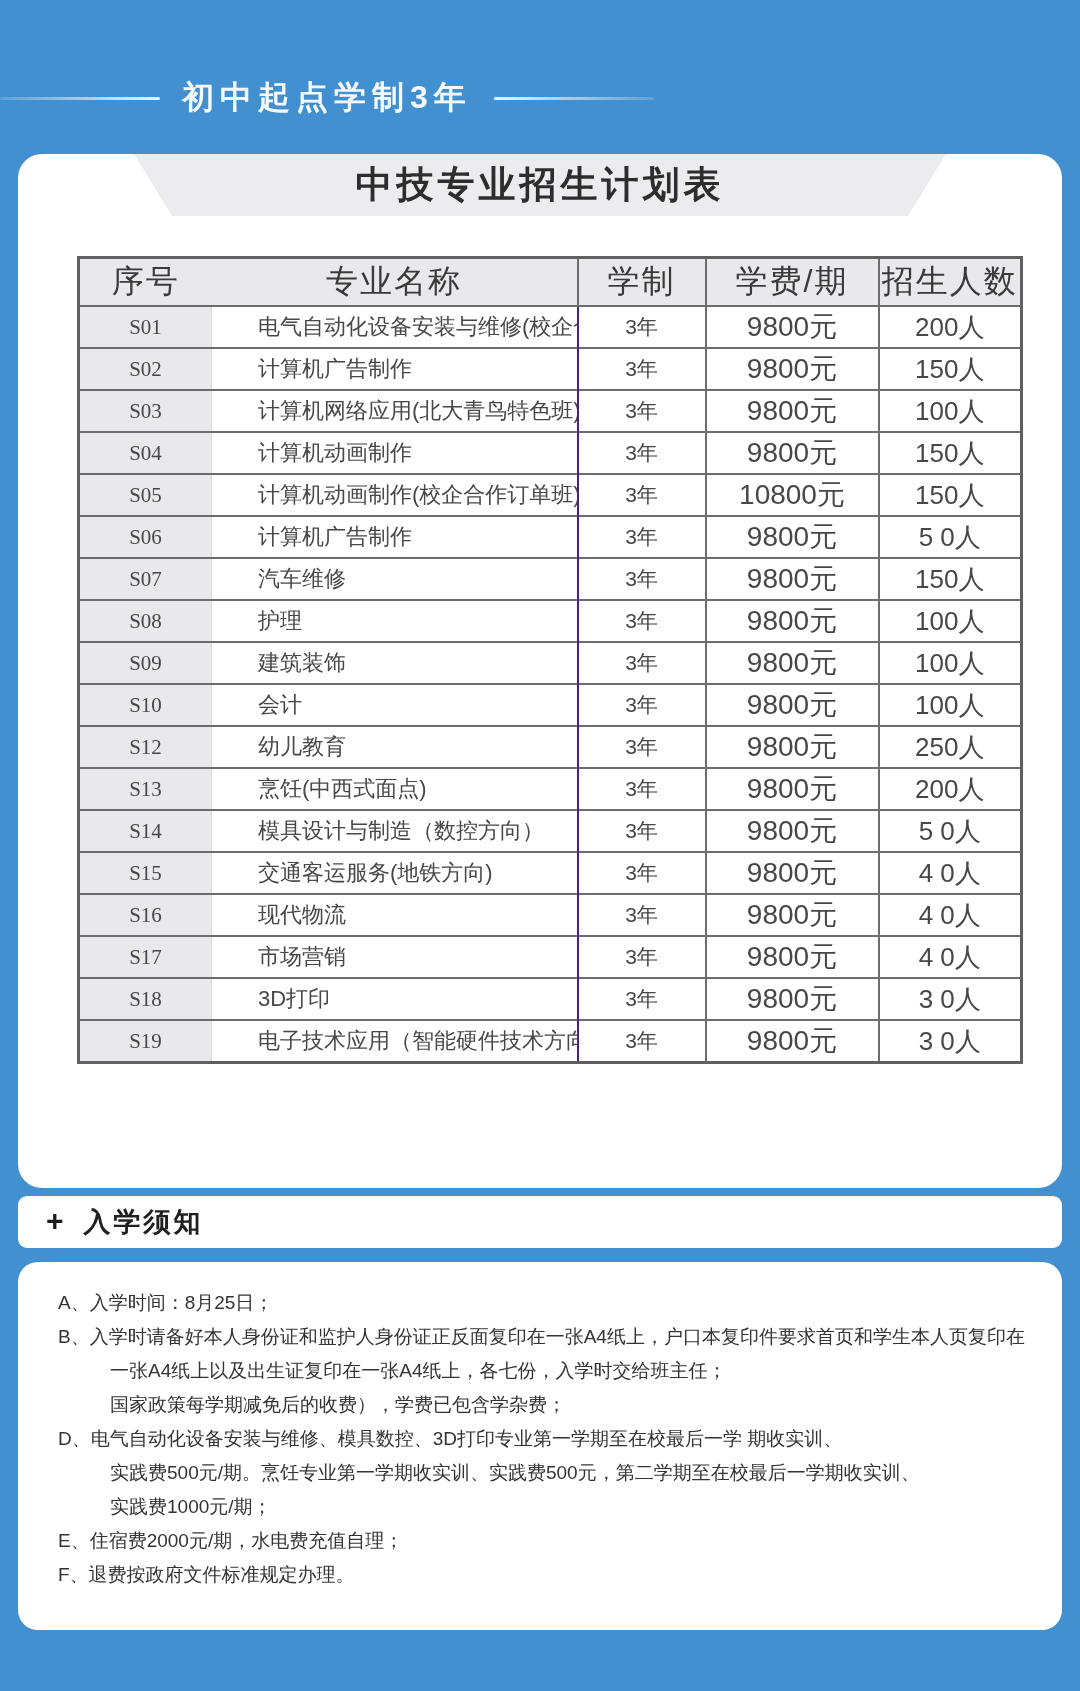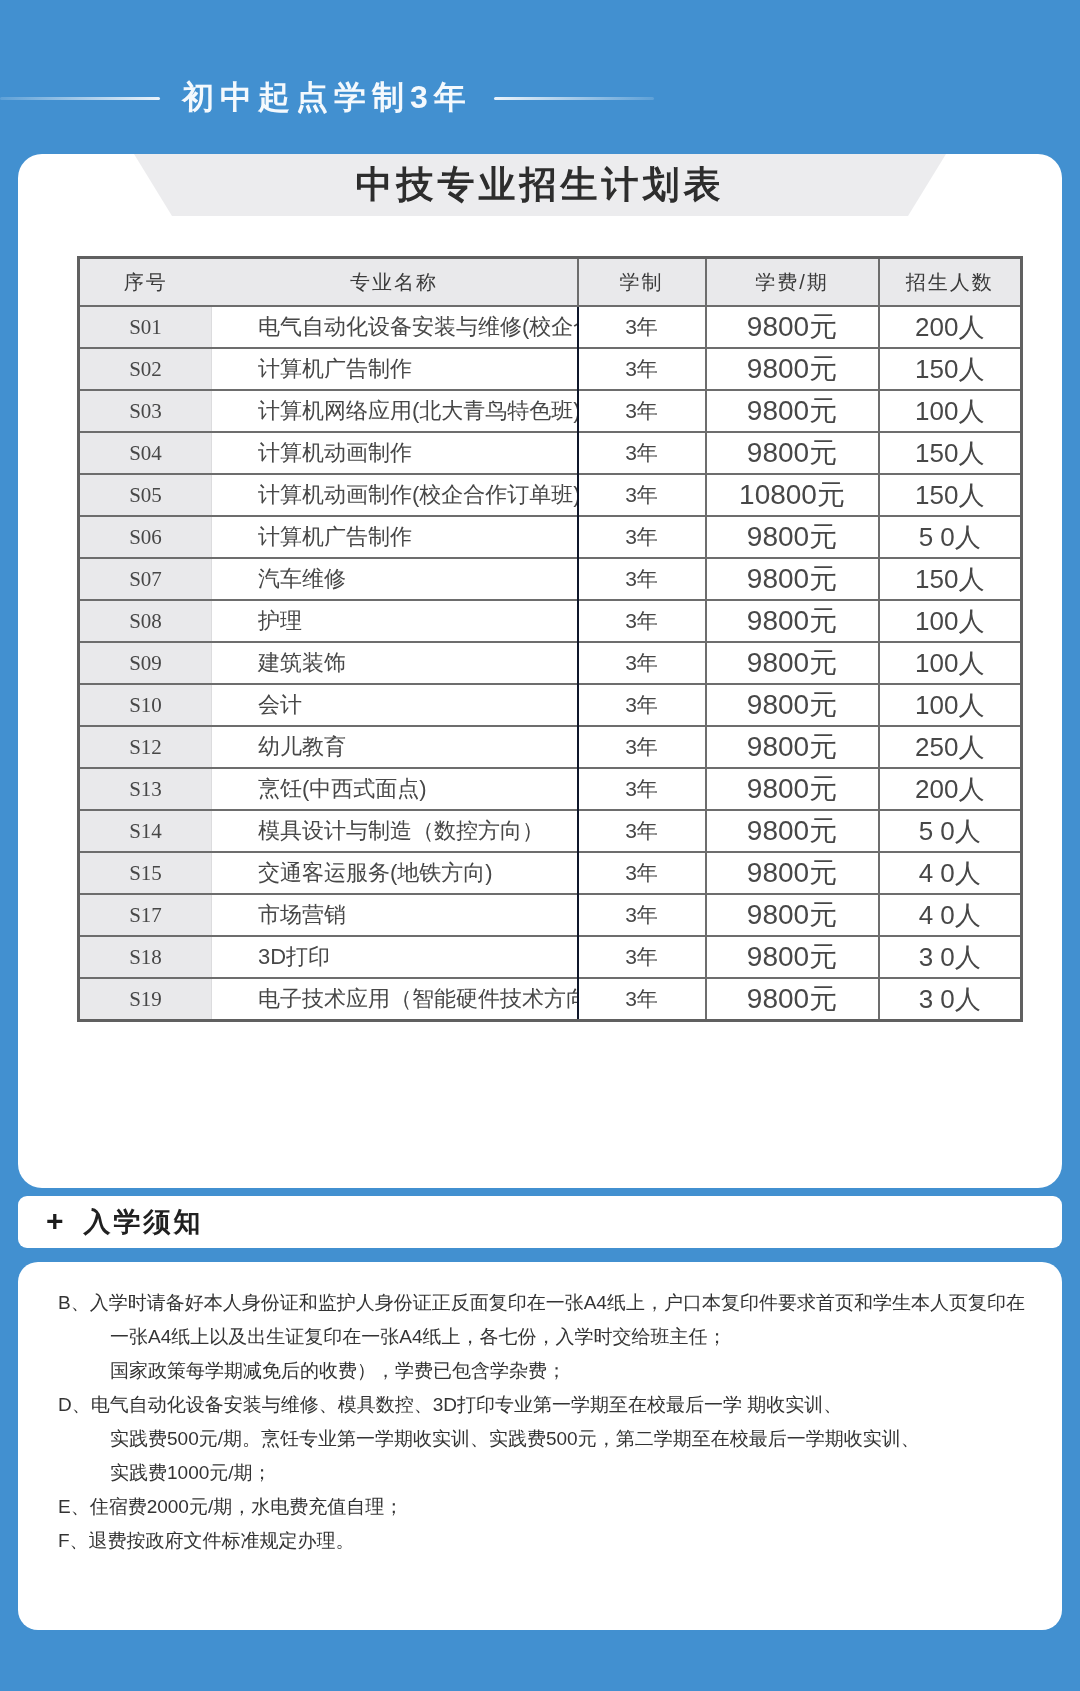--- a/index.html
+++ b/index.html
@@ -39,33 +39,33 @@
   table.plan{
     width:943px;border-collapse:collapse;table-layout:fixed;
     border:3px solid #606060;
   }
   table.plan th, table.plan td{
     border-top:2px solid #6d6d6d;
     overflow:hidden;white-space:nowrap;
   }
   table.plan th{
     background:#E9E9EB;height:44px;
-    font-size:20px;font-weight:normal;color:#3a3a3a;
+    font-size:32px;font-weight:normal;color:#3a3a3a;
     text-align:center;letter-spacing:2px;
   }
   table.plan td{height:38px;color:#474747;}
   td.c-no{
     background:#E9E9EB;text-align:center;
     font-family:"Liberation Serif", serif;font-size:21px;color:#4b4b4b;
     border-right:1px solid #dcdcde;
   }
   td.c-major{
     background:#fff;text-align:left;padding-left:46px;font-size:22px;
   }
-  td.c-dur{ text-align:center;font-size:21px;border-left:2px solid #0f172a;}
+  td.c-dur{ text-align:center;font-size:21px;border-left:2px solid #4c1d95;}
   td.c-fee{ text-align:center;font-size:28px;color:#3e3e3e;border-left:2px solid #6d6d6d;}
   td.c-enr{ text-align:center;font-size:26px;color:#3e3e3e;border-left:2px solid #6d6d6d;}
   th.h-dur, th.h-fee, th.h-enr{border-left:2px solid #6d6d6d;}
 
   
   .notice-bar{
     position:absolute;left:18px;top:1196px;width:1044px;height:52px;
     background:#ffffff;border-radius:9px;
     display:flex;align-items:center;gap:20px;
     padding-left:28px;box-sizing:border-box;
@@ -222,20 +222,27 @@
   </tr>
 
   <tr>
     <td class="c-no">S15</td>
     <td class="c-major">交通客运服务(地铁方向)</td>
     <td class="c-dur">3年</td>
     <td class="c-fee">9800元</td>
     <td class="c-enr">4 0人</td>
   </tr>
 
+  <tr>
+    <td class="c-no">S16</td>
+    <td class="c-major">现代物流</td>
+    <td class="c-dur">3年</td>
+    <td class="c-fee">9800元</td>
+    <td class="c-enr">4 0人</td>
+  </tr>
 
   <tr>
     <td class="c-no">S17</td>
     <td class="c-major">市场营销</td>
     <td class="c-dur">3年</td>
     <td class="c-fee">9800元</td>
     <td class="c-enr">4 0人</td>
   </tr>
 
   <tr>
@@ -258,20 +265,21 @@
   </div>
 </div>
 
 <div class="notice-bar">
   <span class="plus-icon">+</span>
   <span class="notice-title">入学须知</span>
 </div>
 
 <div class="notice-card">
   <div>
+  <div class="notice-line">A、入学时间：8月25日；</div>
 
   <div class="notice-line">B、入学时请备好本人身份证和监护人身份证正反面复印在一张A4纸上，户口本复印件要求首页和学生本人页复印在</div>
 
   <div class="notice-line indent">一张A4纸上以及出生证复印在一张A4纸上，各七份，入学时交给班主任；</div>
 
 
   <div class="notice-line indent">国家政策每学期减免后的收费），学费已包含学杂费；</div>
 
   <div class="notice-line">D、电气自动化设备安装与维修、模具数控、3D打印专业第一学期至在校最后一学 期收实训、</div>
 

